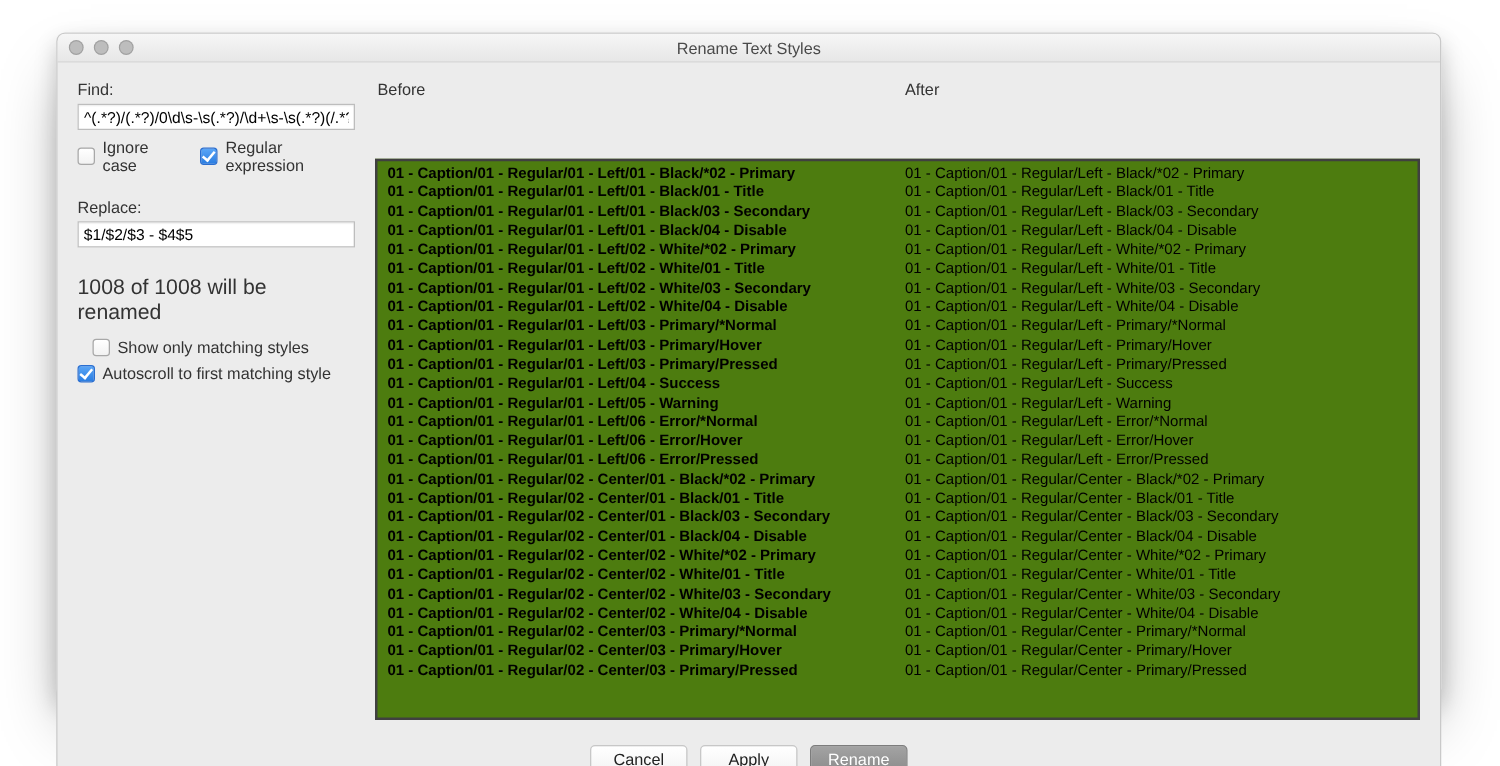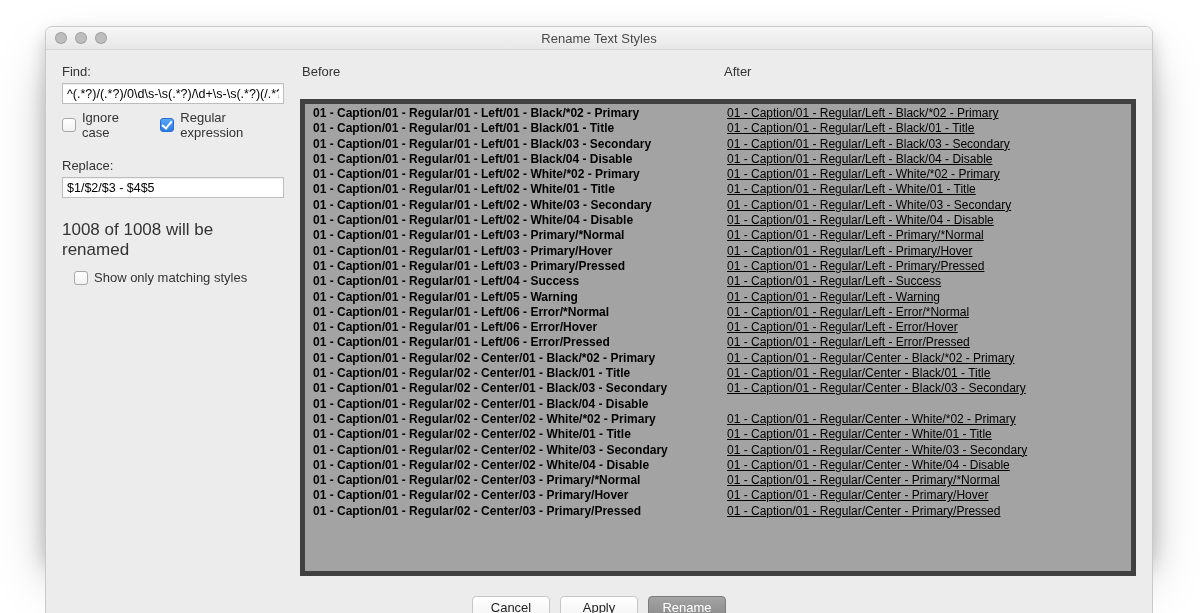--- a/index.html
+++ b/index.html
@@ -147,31 +147,32 @@
   .list-area {
     flex: 1 1 auto;
     display: flex;
     flex-direction: column;
     min-width: 0;
   }
   .list-header {
     display: flex;
     font-size: 13px;
     color: #333;
-    padding: 0 0 20px 2px;
+    padding: 0 0 4px 2px;
   }
   .col-before { flex: 0 0 422px; }
   .col-after  { flex: 1 1 auto; }
   .list-box {
     flex: 1 1 auto;
-    background: #a3a3a3;
-    border: 5px solid #404040;
+    background: #4d7c0f;
+    border: 2px solid #404040;
     border-radius: 0;
     overflow: hidden;
     position: relative;
+    margin-top: 44px;
   }
   .list-scroll {
     position: absolute;
     inset: 0;
     overflow: hidden;
     padding: 2px 6px 2px 8px;
   }
   .list-row {
     display: flex;
     font-size: 12px;
@@ -183,21 +184,20 @@
     font-weight: 700;
     color: #000;
     overflow: hidden;
     text-overflow: ellipsis;
   }
   .list-row .after {
     flex: 1 1 auto;
     color: #000;
     overflow: hidden;
     text-overflow: ellipsis;
-    text-decoration: underline;
   }
   .footer {
     flex: 0 0 auto;
     display: flex;
     justify-content: center;
     gap: 10px;
     padding: 10px 16px 14px 16px;
   }
   .btn {
     min-width: 52px;
@@ -258,20 +258,24 @@
 
           <div class="label">Replace:</div>
           <input class="text-input" type="text" value="$1/$2/$3 - $4$5" style="">
 
           <div class="status-text">1008 of 1008 will be renamed</div>
 
           <div class="check-row" style="margin-bottom:6px;padding-left:12px;">
             <div class="checkbox"></div>
             <span>Show only matching styles</span>
           </div>
+          <div class="check-row">
+            <div class="checkbox checked"></div>
+            <span>Autoscroll to first matching style</span>
+          </div>
 
         </div>
 
         <div class="list-area">
           <div class="list-header">
             <div class="col-before">Before</div>
             <div class="col-after">After</div>
           </div>
           <div class="list-box">
             <div class="list-scroll" id="list-scroll">
@@ -346,20 +350,21 @@
                 <div class="list-row">
                   <div class="before">01 - Caption/01 - Regular/02 - Center/01 - Black/01 - Title</div>
                   <div class="after">01 - Caption/01 - Regular/Center - Black/01 - Title</div>
                 </div>
                 <div class="list-row">
                   <div class="before">01 - Caption/01 - Regular/02 - Center/01 - Black/03 - Secondary</div>
                   <div class="after">01 - Caption/01 - Regular/Center - Black/03 - Secondary</div>
                 </div>
                 <div class="list-row">
                   <div class="before">01 - Caption/01 - Regular/02 - Center/01 - Black/04 - Disable</div>
+                  <div class="after">01 - Caption/01 - Regular/Center - Black/04 - Disable</div>
                 </div>
                 <div class="list-row">
                   <div class="before">01 - Caption/01 - Regular/02 - Center/02 - White/*02 - Primary</div>
                   <div class="after">01 - Caption/01 - Regular/Center - White/*02 - Primary</div>
                 </div>
                 <div class="list-row">
                   <div class="before">01 - Caption/01 - Regular/02 - Center/02 - White/01 - Title</div>
                   <div class="after">01 - Caption/01 - Regular/Center - White/01 - Title</div>
                 </div>
                 <div class="list-row">

